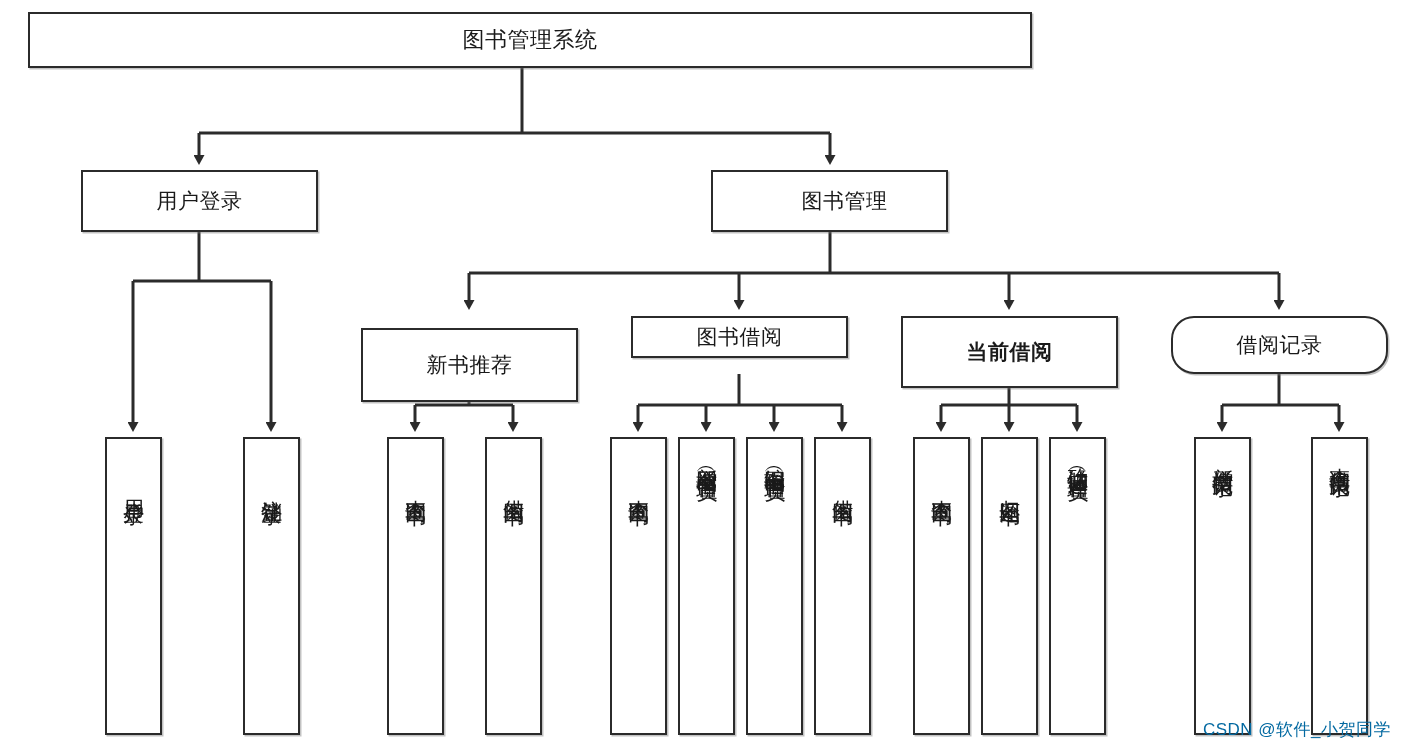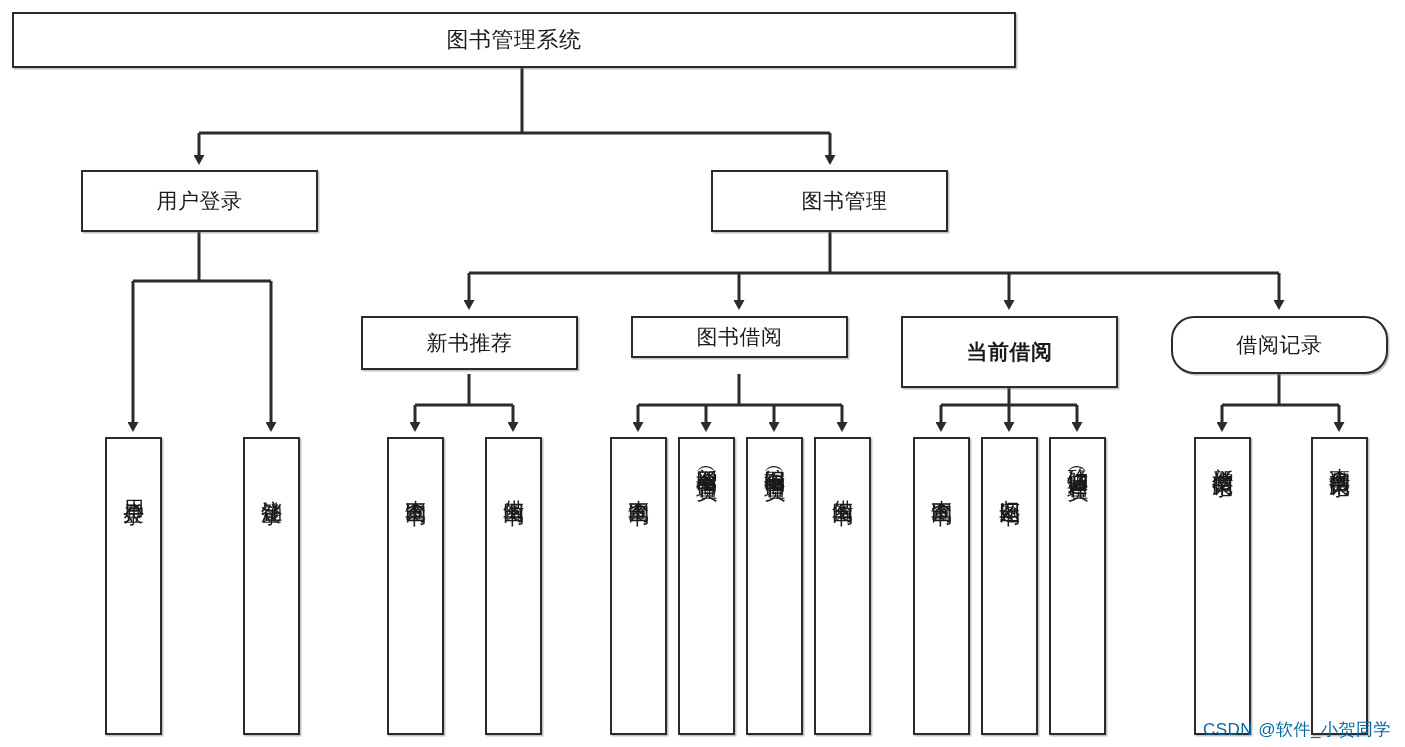--- a/index.html
+++ b/index.html
@@ -107,32 +107,32 @@
       <path d="M1009,405 L1009,423" marker-end="url(#arrow)"></path>
       <path d="M1077,405 L1077,423" marker-end="url(#arrow)"></path>
 
       <path d="M1279,374 L1279,405"></path>
       <path d="M1222,405 L1339,405"></path>
       <path d="M1222,405 L1222,423" marker-end="url(#arrow)"></path>
       <path d="M1339,405 L1339,423" marker-end="url(#arrow)"></path>
     </g>
   </svg>
 
-  <div class="node h root" style="left:12px;top:12px;width:1004px;height:56px;">
+  <div class="node h root" style="left:28px;top:12px;width:1004px;height:56px;">
     <span class="label">图书管理系统</span>
   </div>
 
   <div class="node h" style="left:81px;top:170px;width:237px;height:62px;">
     <span class="label">用户登录</span>
   </div>
   <div class="node h" style="left:711px;top:170px;width:237px;height:62px;padding-left:30px;">
     <span class="label">图书管理</span>
   </div>
 
-  <div class="node h" style="left:361px;top:316px;width:217px;height:54px;">
+  <div class="node h" style="left:361px;top:328px;width:217px;height:74px;">
     <span class="label">新书推荐</span>
   </div>
   <div class="node h" style="left:631px;top:316px;width:217px;height:42px;">
     <span class="label">图书借阅</span>
   </div>
   <div class="node h" style="left:901px;top:316px;width:217px;height:72px;font-weight:bold;">
     <span class="label">当前借阅</span>
   </div>
   <div class="node h" style="left:1171px;top:316px;width:217px;height:58px;border-radius:23px;">
     <span class="label">借阅记录</span>

